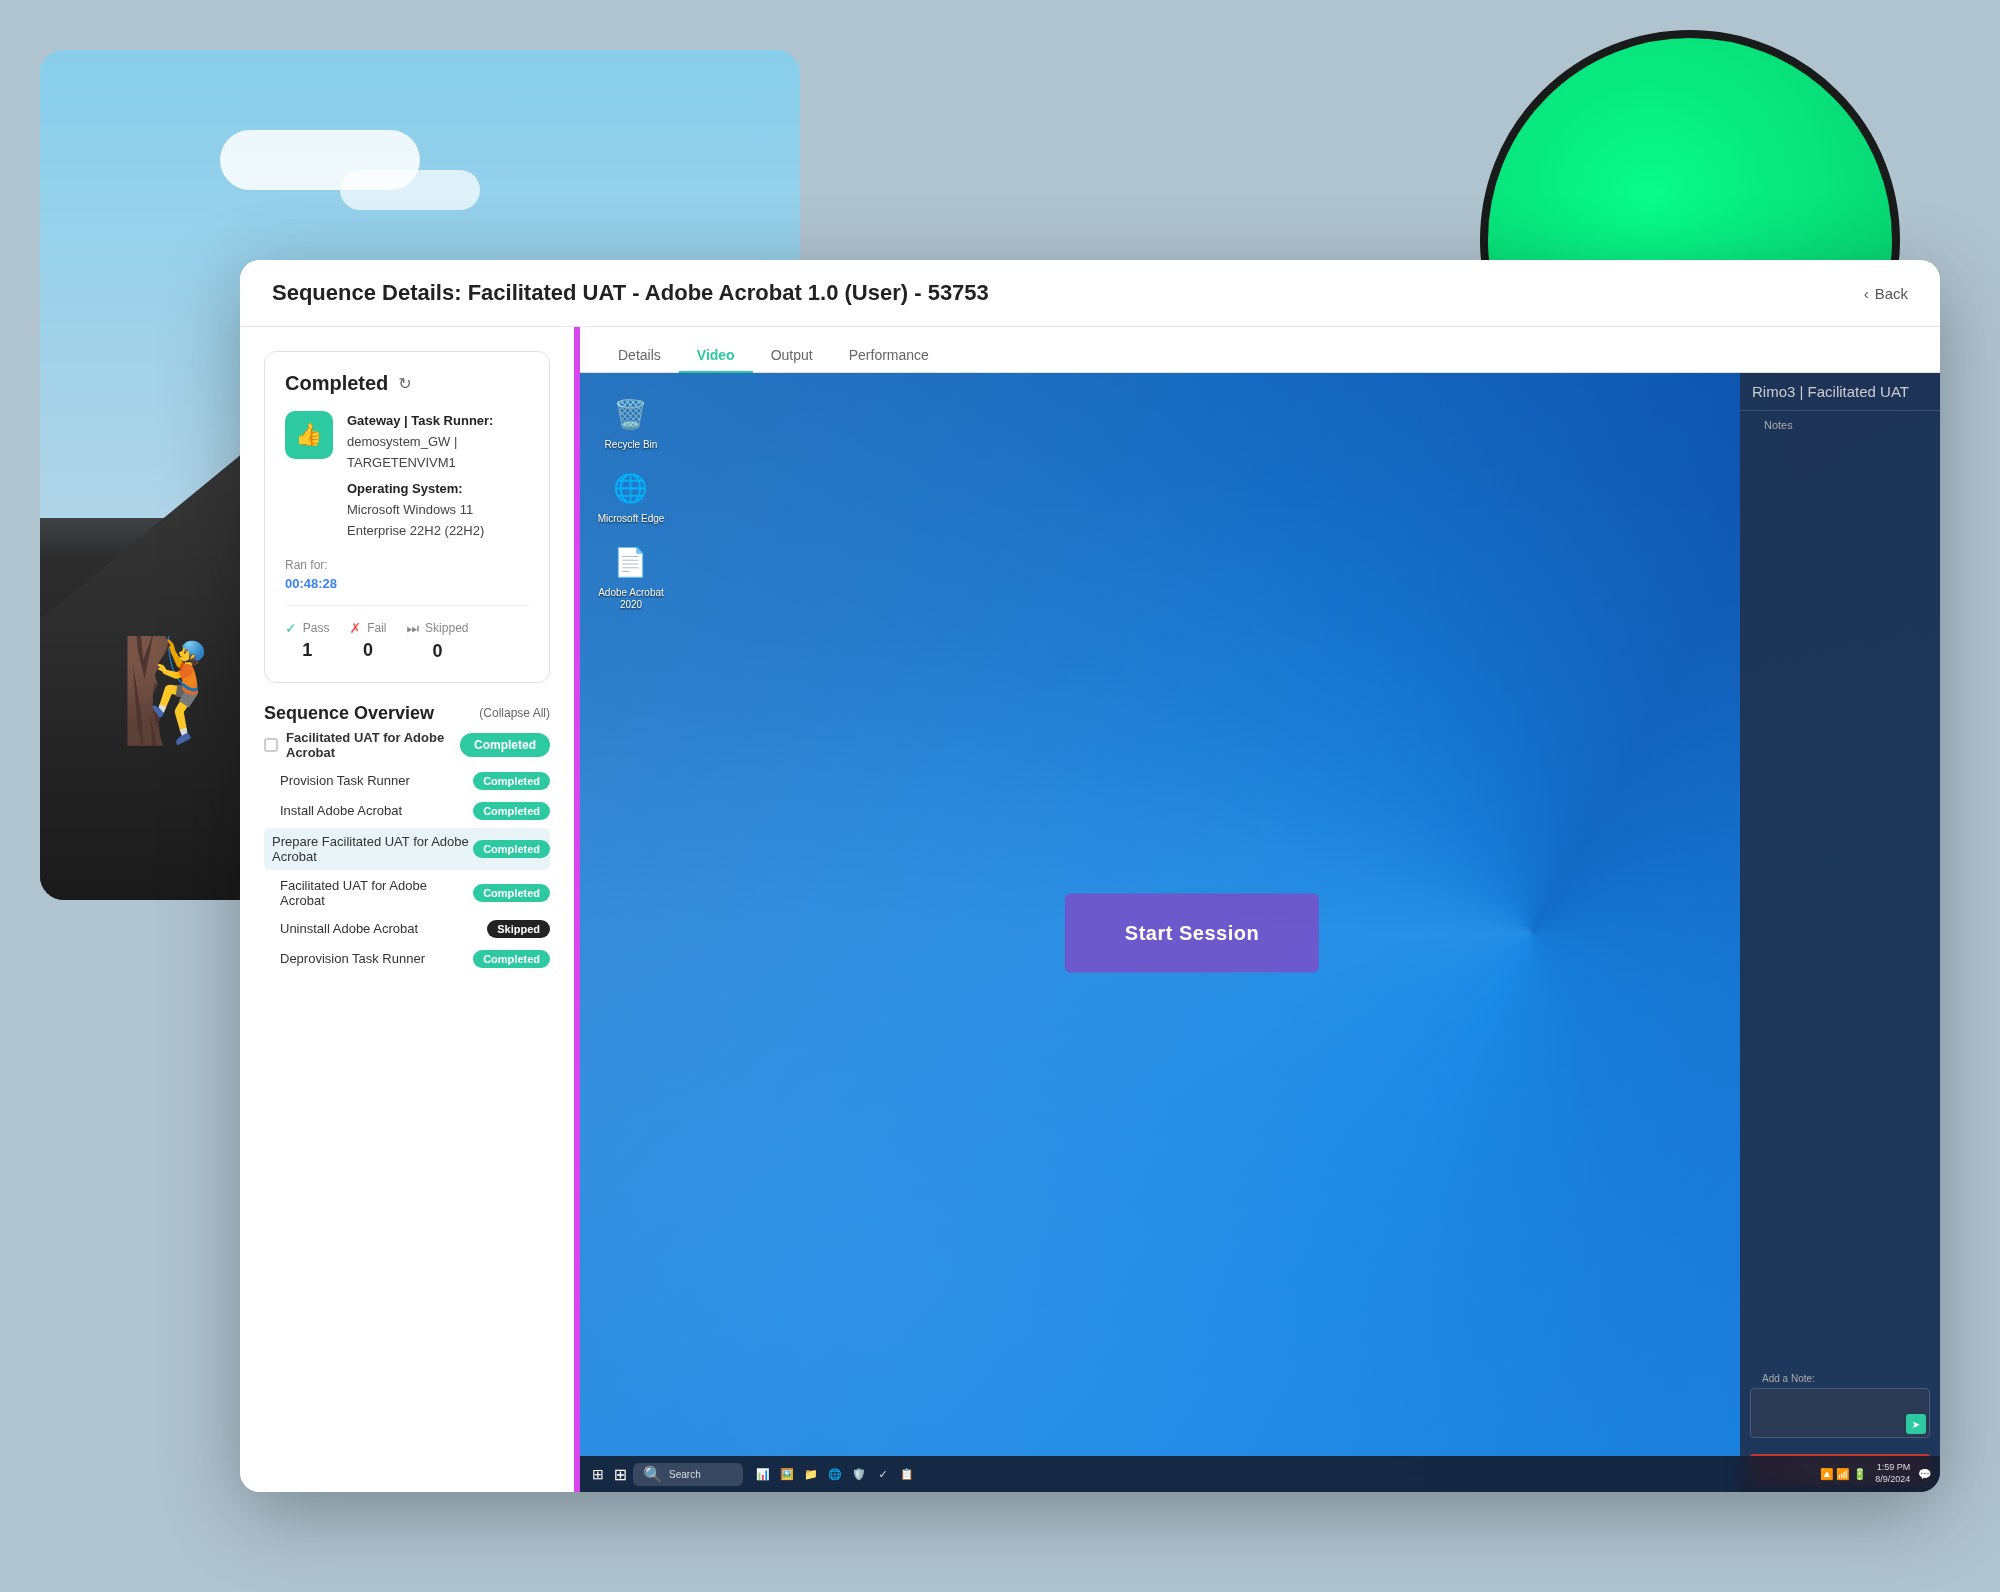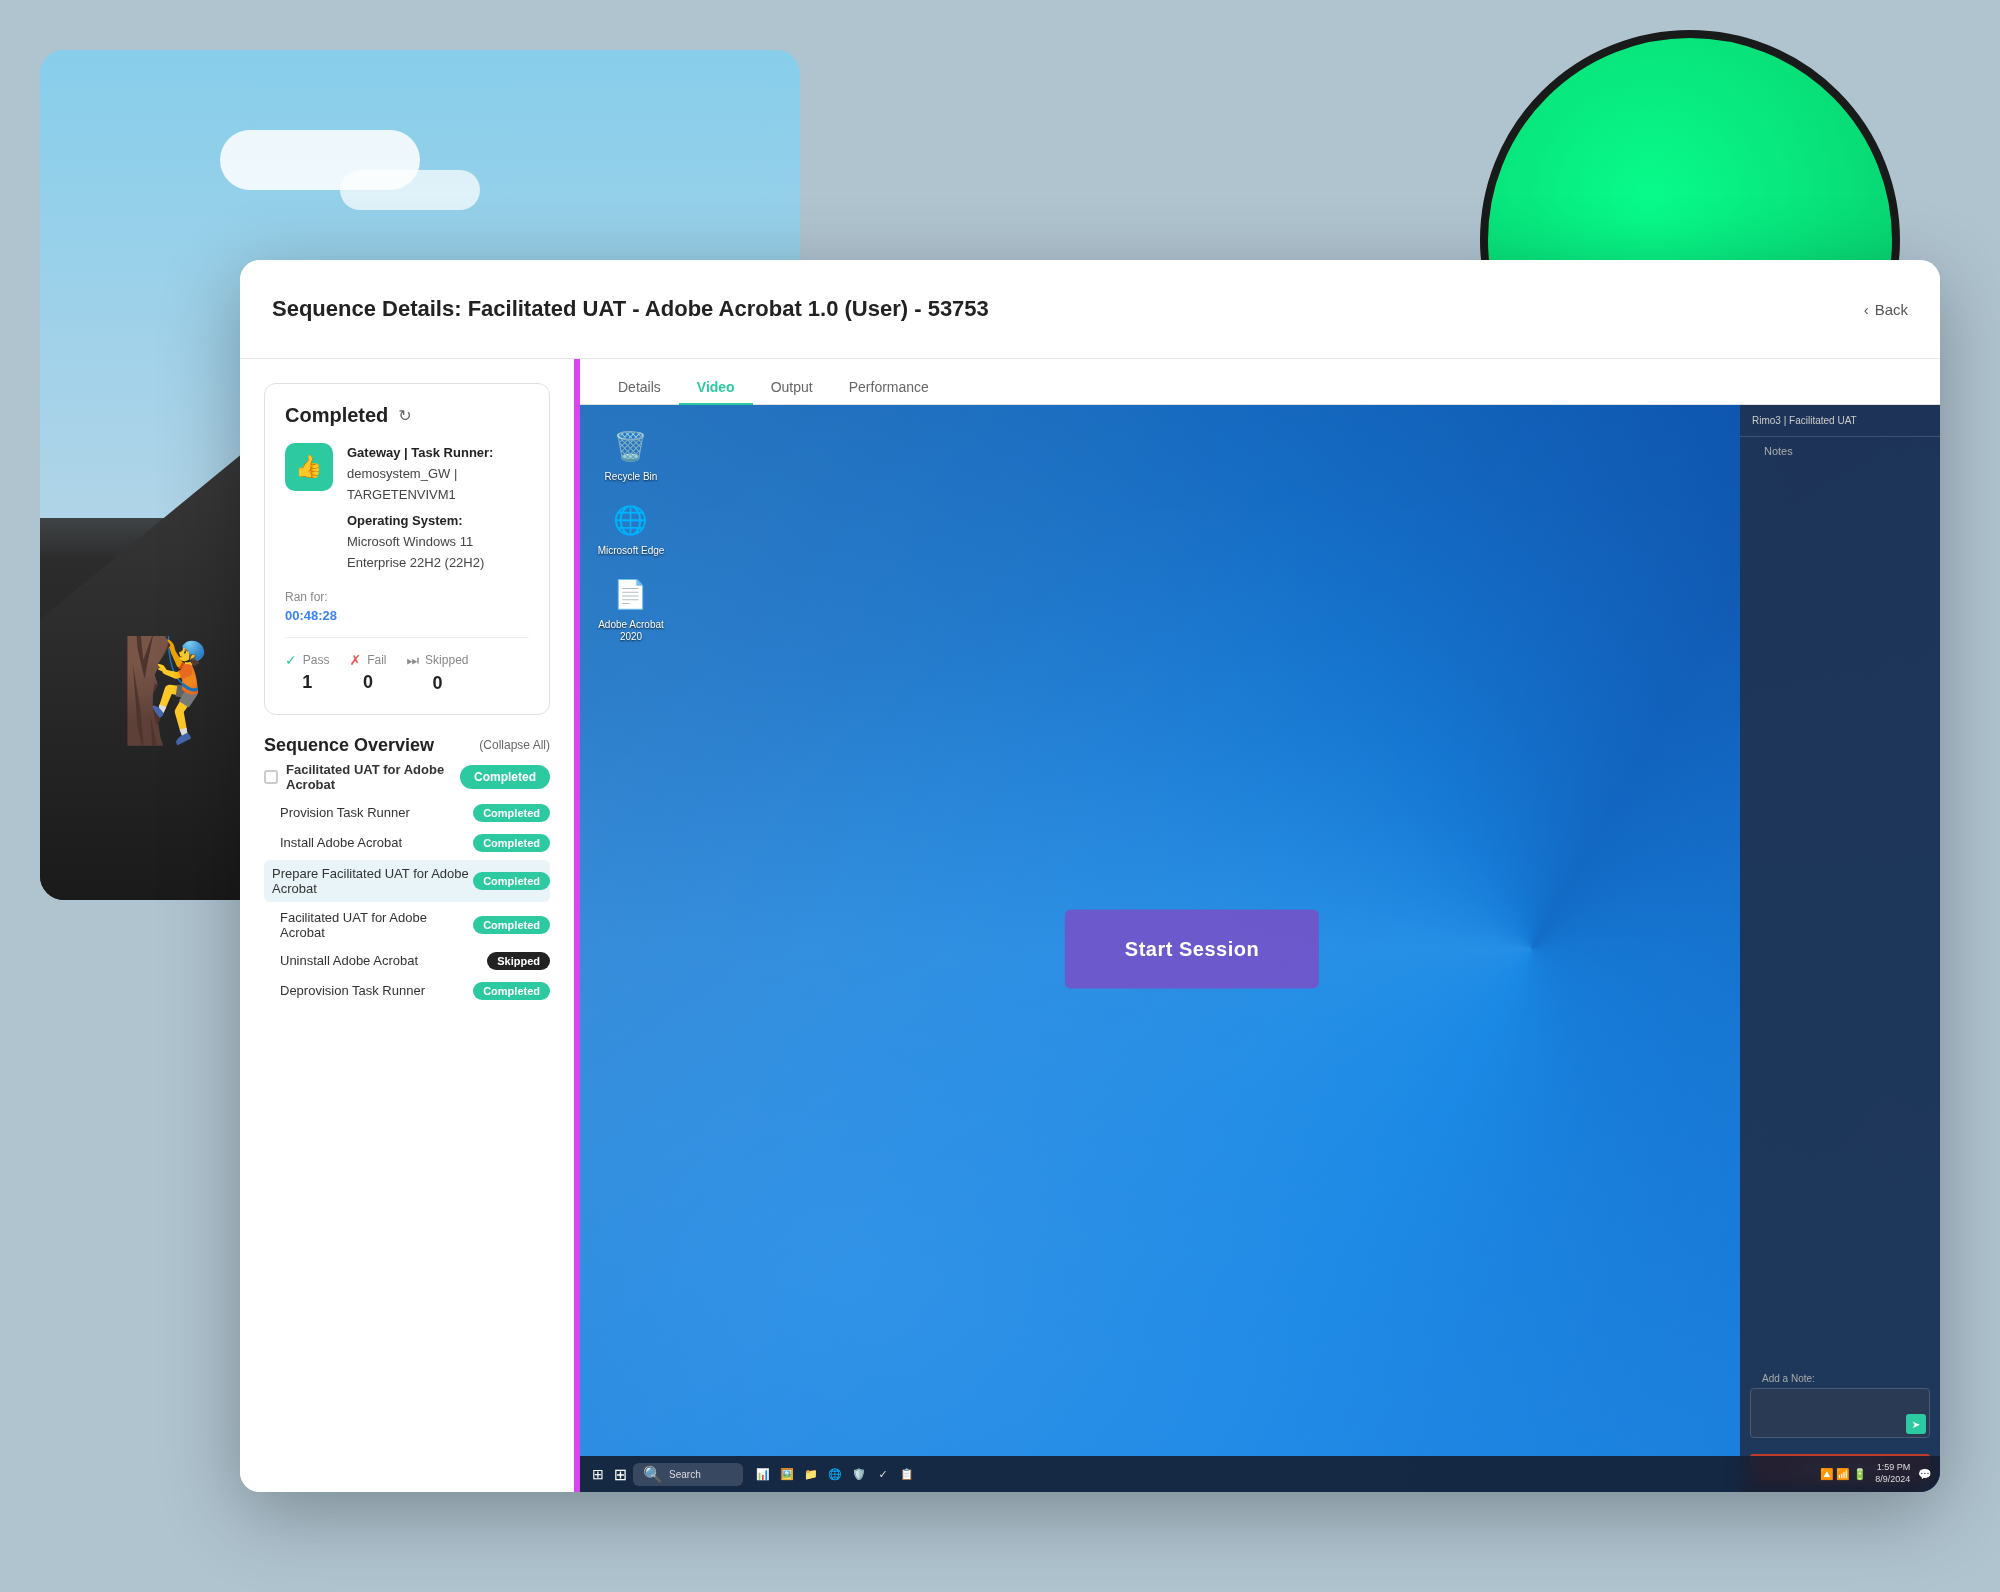--- a/index.html
+++ b/index.html
@@ -77,21 +77,21 @@
       display: flex;
       flex-direction: column;
       overflow: hidden;
     }
 
     
     .modal-header {
       display: flex;
       align-items: center;
       justify-content: space-between;
-      padding: 36px 32px;
+      padding: 20px 32px;
       border-bottom: 1px solid #e8e8e8;
       background: #fff;
     }
     .modal-title {
       font-size: 22px;
       font-weight: 600;
       color: #222;
     }
     .back-btn {
       display: flex;
@@ -414,21 +414,21 @@
       top: 0;
       right: 0;
       width: 200px;
       height: 100%;
       background: rgba(30, 50, 80, 0.92);
       display: flex;
       flex-direction: column;
     }
     .side-panel-header {
       padding: 10px 12px;
-      font-size: 10px;
+      font-size: 15px;
       color: #ccc;
       border-bottom: 1px solid rgba(255,255,255,0.15);
     }
     .side-panel-notes-label {
       font-size: 11px;
       color: #aaa;
       padding: 8px 24px 4px;
     }
     .side-panel-spacer { flex: 1; }
     .side-panel-note-area {

